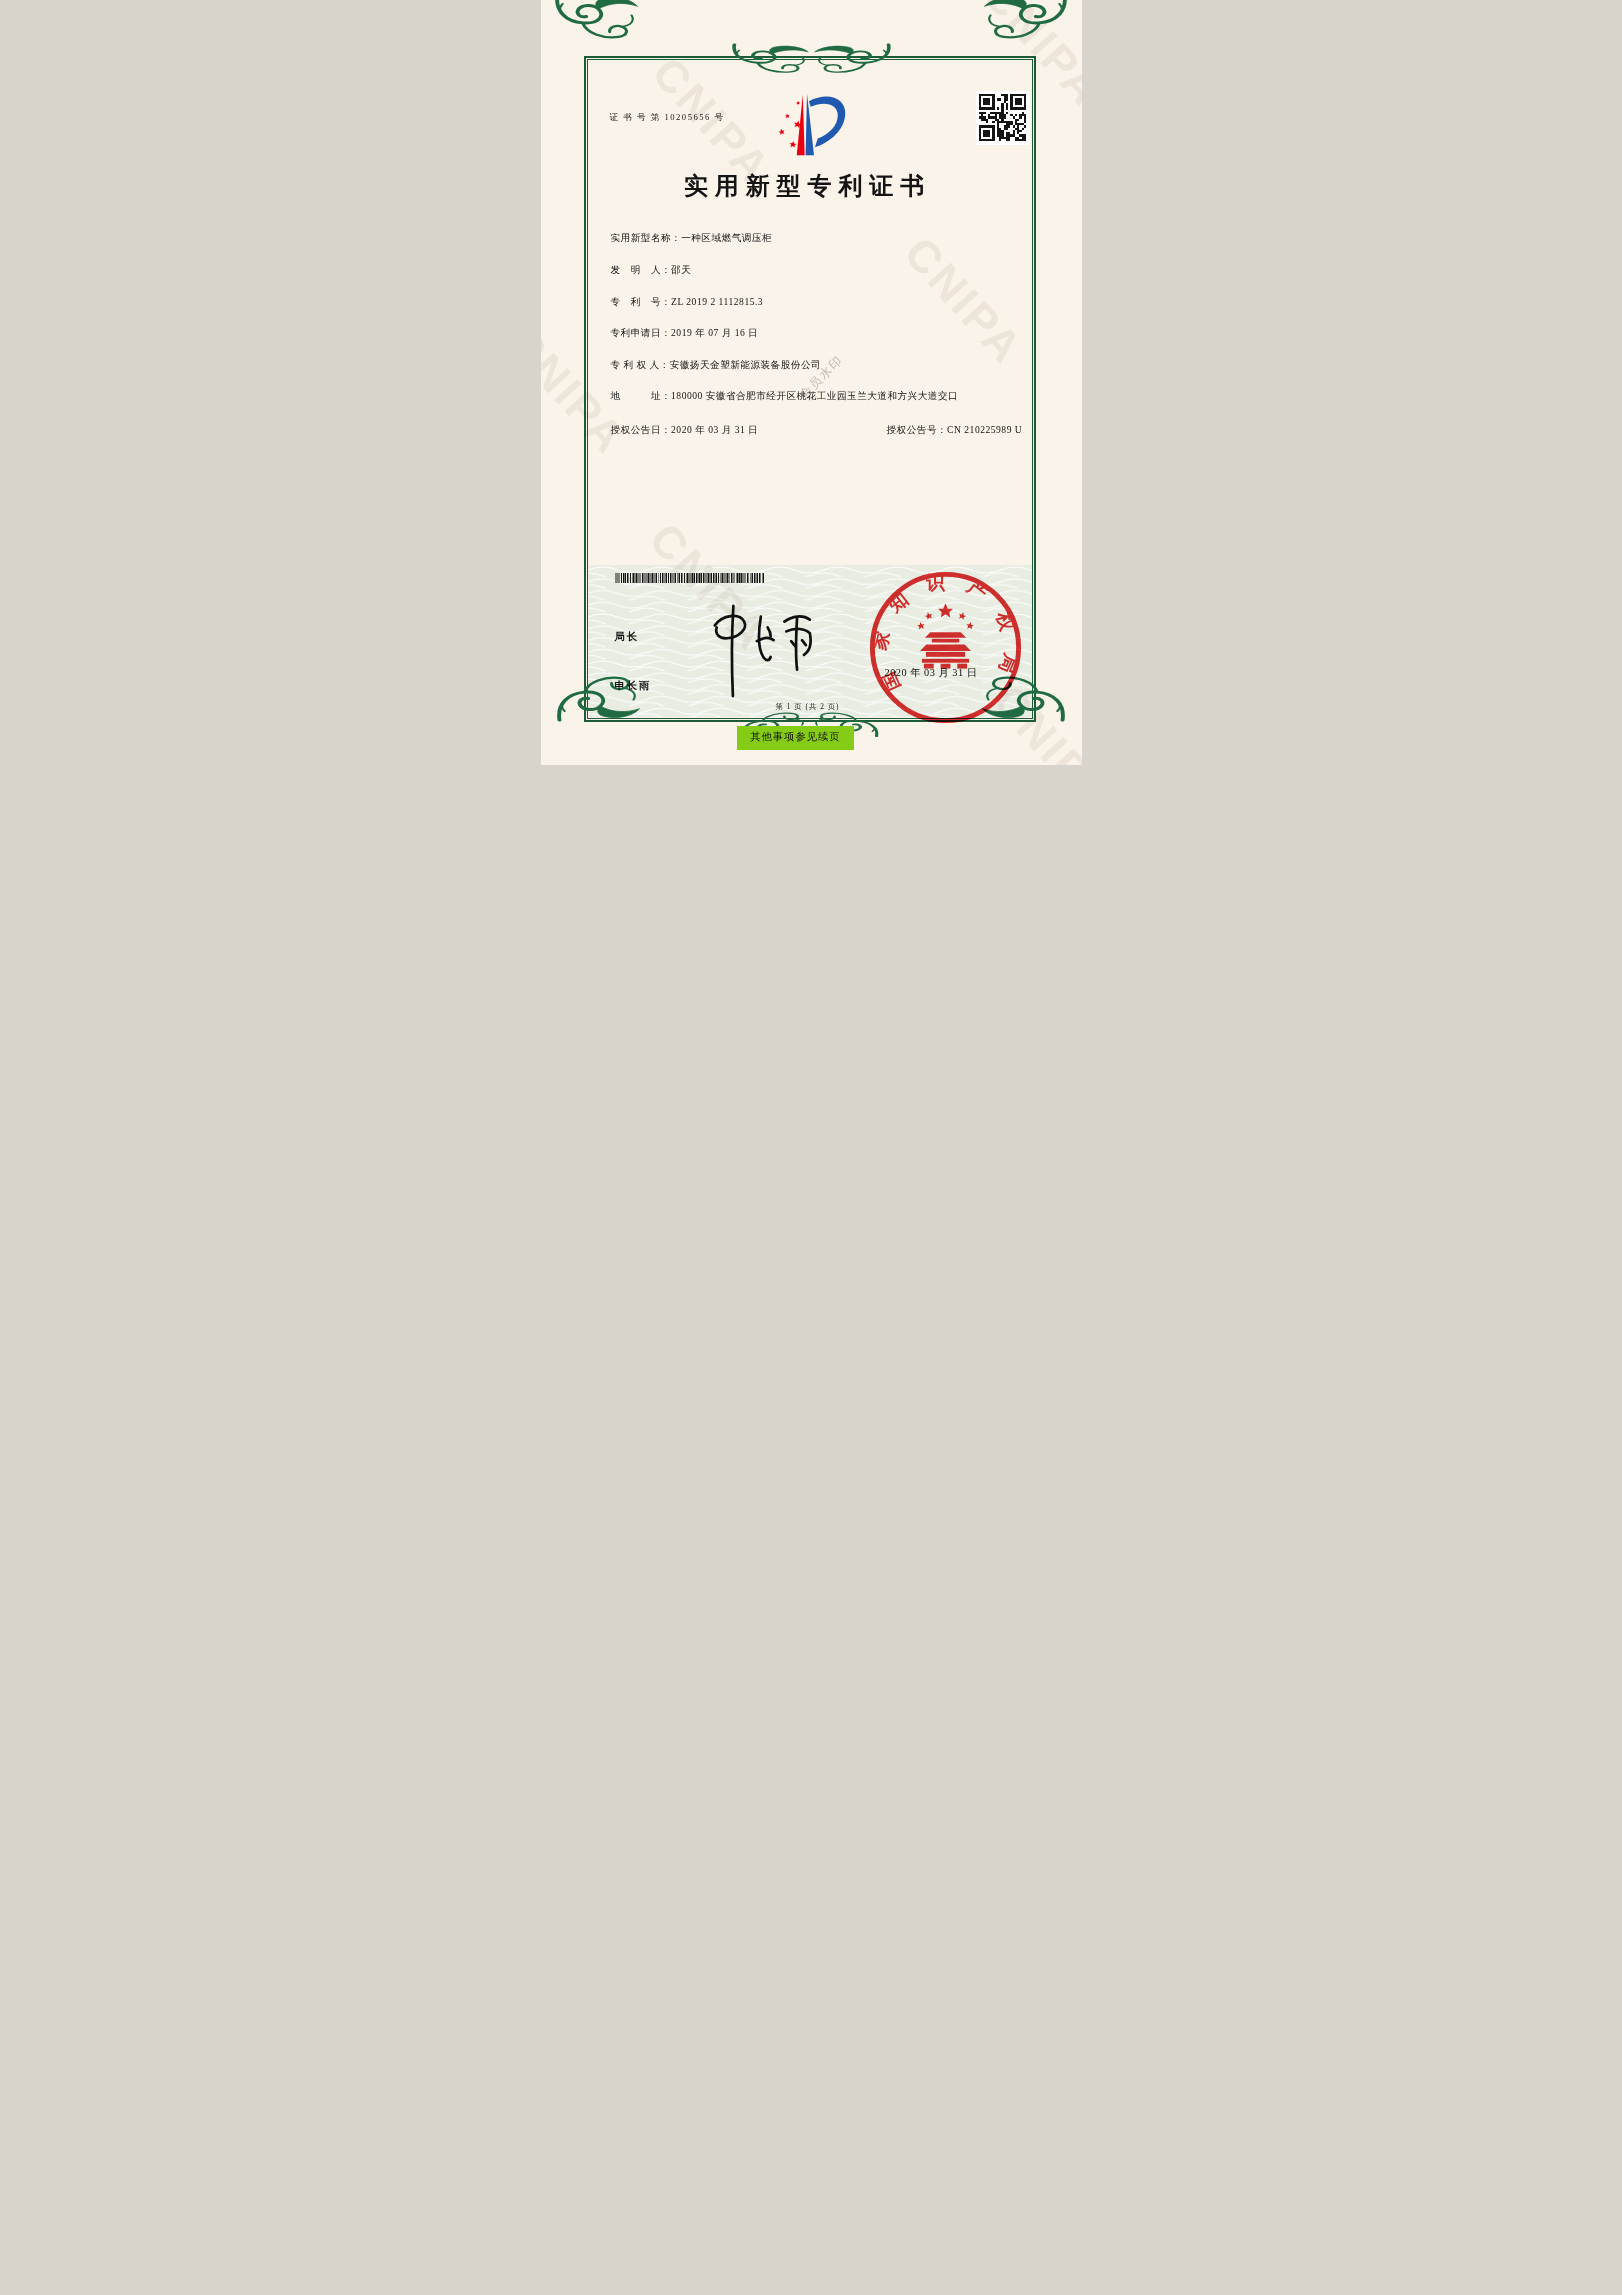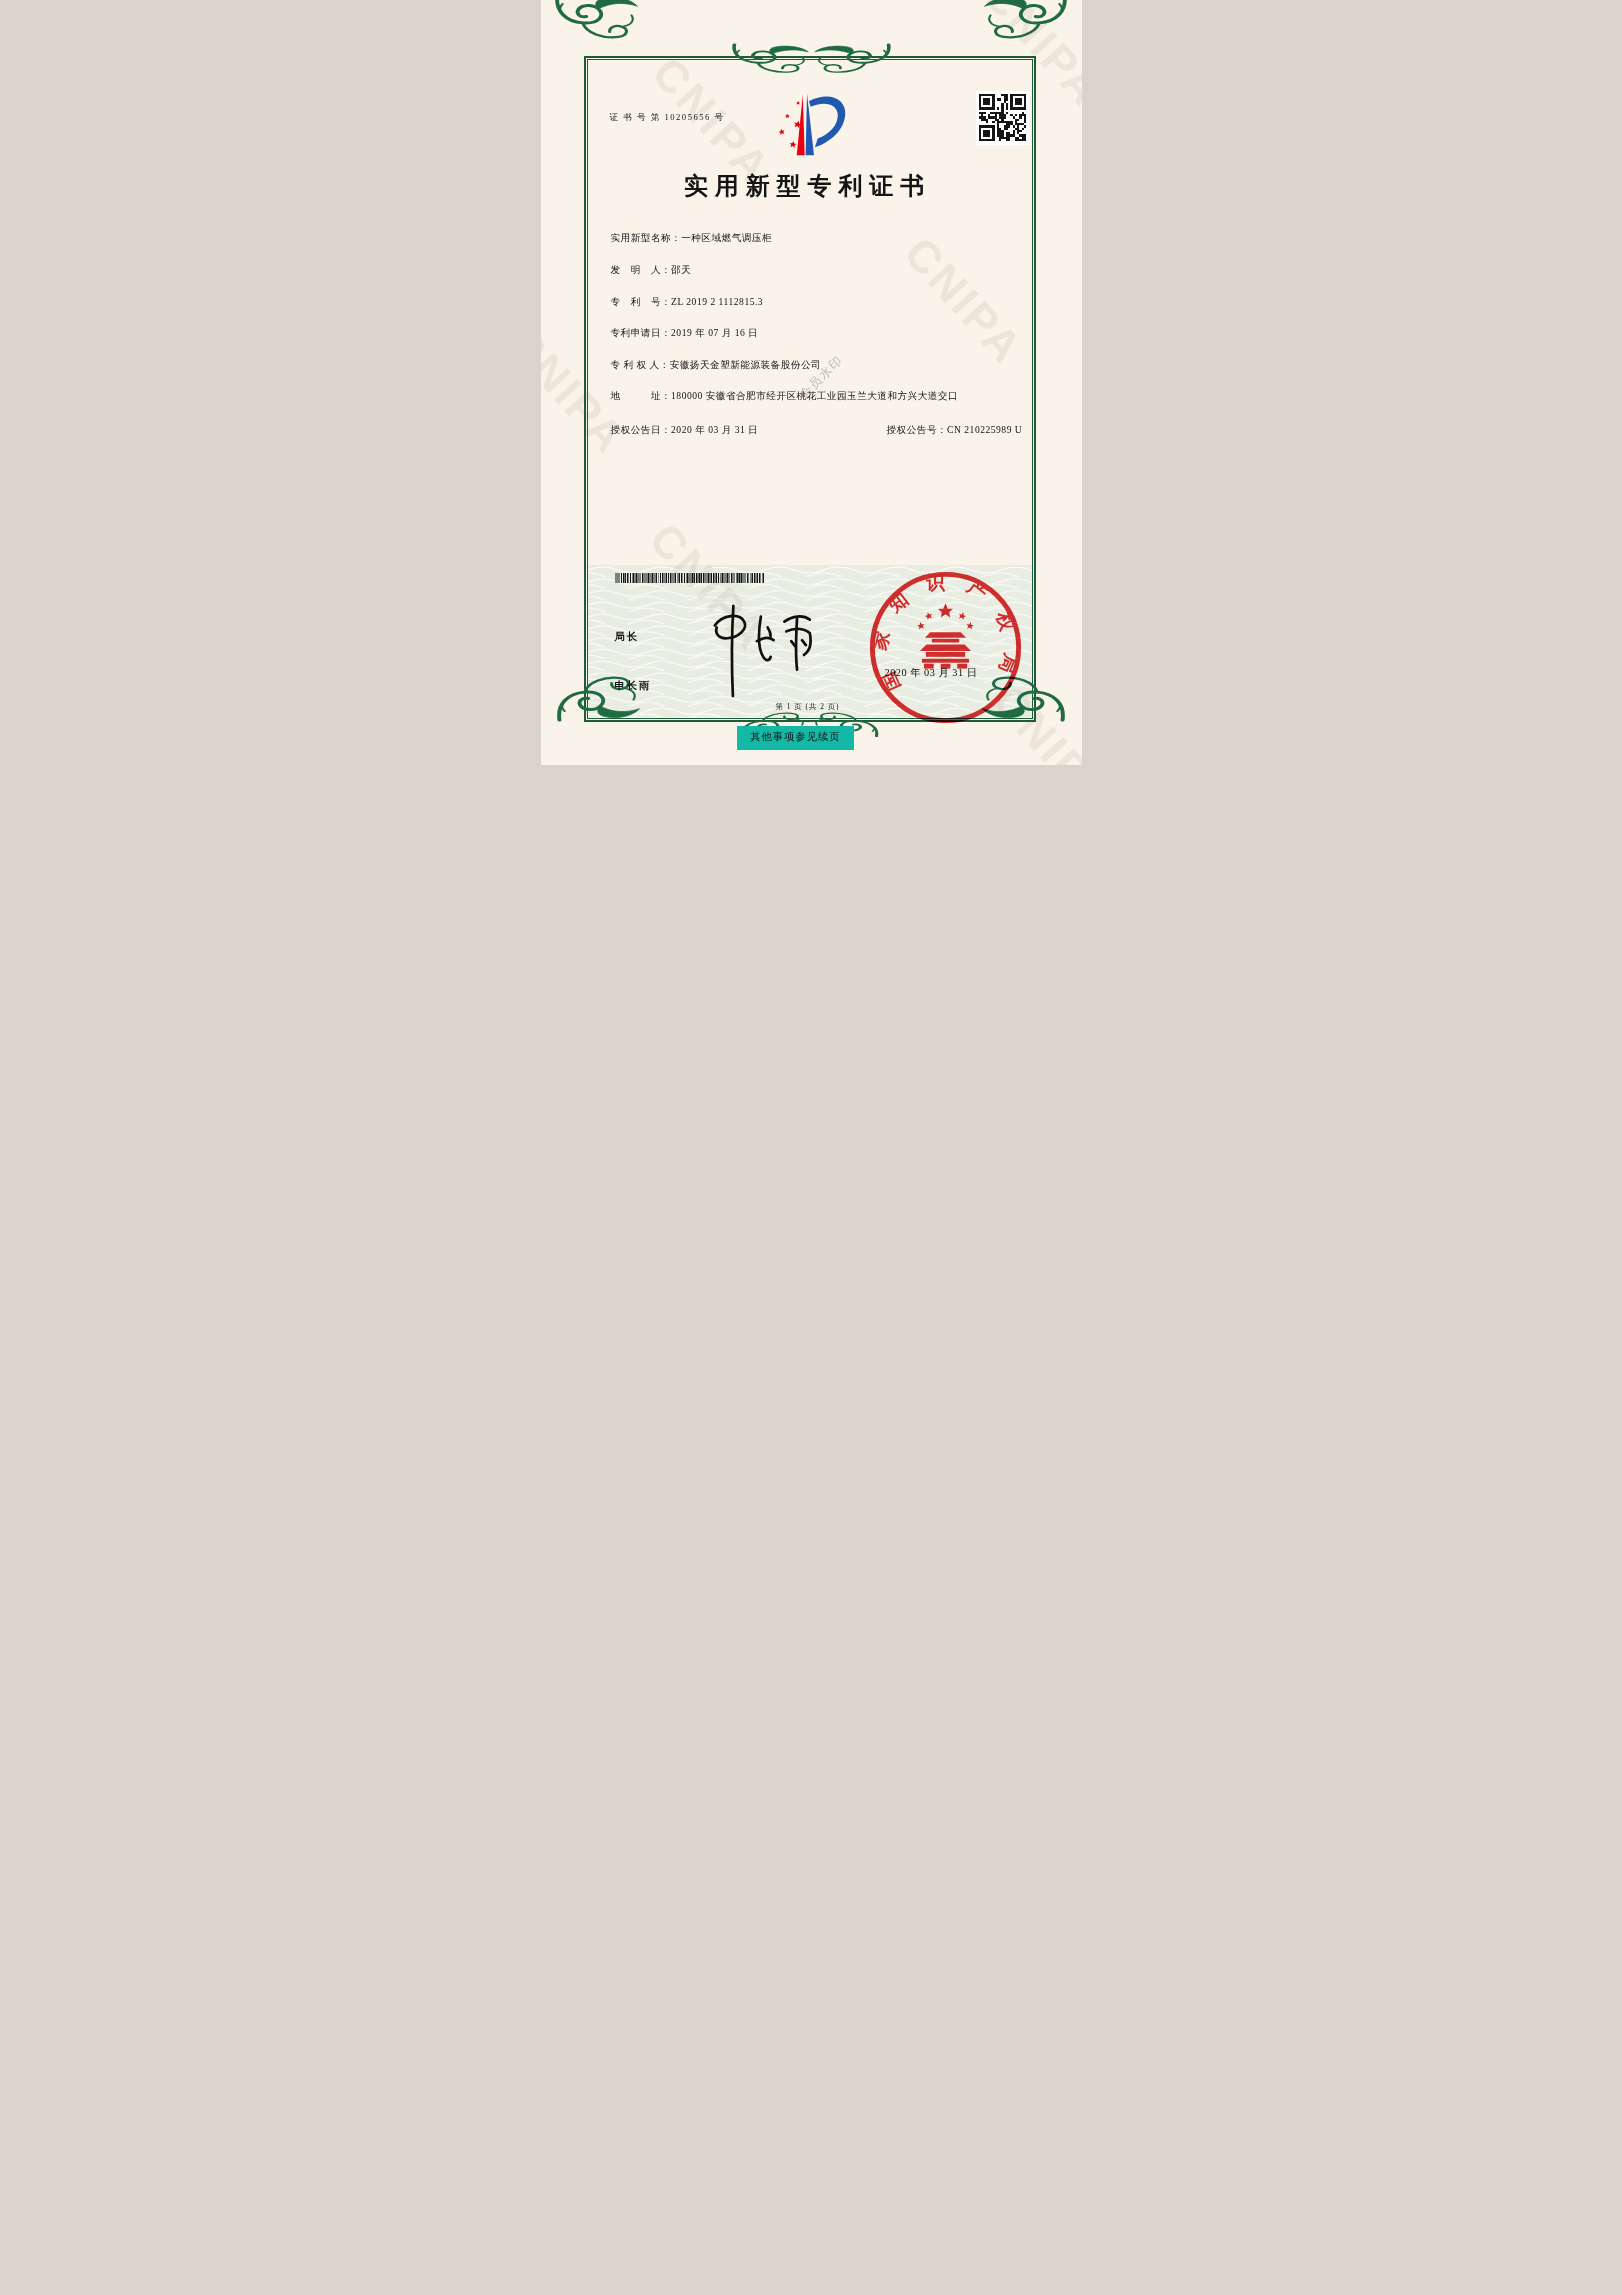--- a/index.html
+++ b/index.html
@@ -47,21 +47,21 @@
     letter-spacing:2px; font-family:"Liberation Sans", sans-serif; z-index:5;}
   .director-name{position:absolute; left:74px; top:655px; font-size:10.3px; font-weight:600;
     letter-spacing:2px; font-family:Liberation Mono, monospace; z-index:5;margin-top:24px;}
   .signature{position:absolute; left:145px; top:600px; width:133px; height:98px; z-index:5;}
   .seal{position:absolute; left:326px; top:569px; width:157px; height:157px; z-index:5;
     mix-blend-mode:multiply; opacity:0.92;}
   .seal-date{position:absolute; left:344px; top:666px; font-size:10.3px; letter-spacing:0.5px;
     color:#0d0d0d; z-index:6; white-space:nowrap;}
   .page-info{position:absolute; left:43px; width:448px; top:702px; text-align:center;
     font-size:7.4px; letter-spacing:1px; z-index:4;}
-  .continuation{position:absolute; left:196px; top:726px; background:#14b8a6;
+  .continuation{position:absolute; left:196px; top:726px; background:#84cc16;
     padding:4.4px 13.7px 5.4px 13.7px; z-index:4;}
   .continuation span{font-size:10.3px; letter-spacing:1px;}
   
   .orn{position:absolute; z-index:3;}
   .orn svg{display:block; width:100%; height:100%;}
   .orn-top{left:186px; top:40px; width:169px; height:36px;}
   .orn-bottom{left:195px; top:710px; width:147px; height:30px;}
   .corner{position:absolute; width:87px; height:51px; z-index:3;}
   .corner svg{display:block; width:100%; height:100%;}
   .c-bl{left:15.7px; top:673px;}

